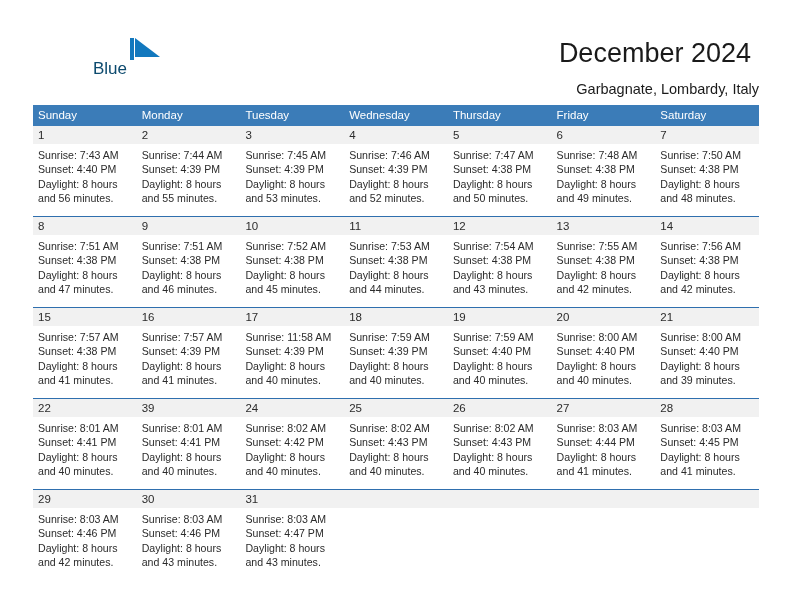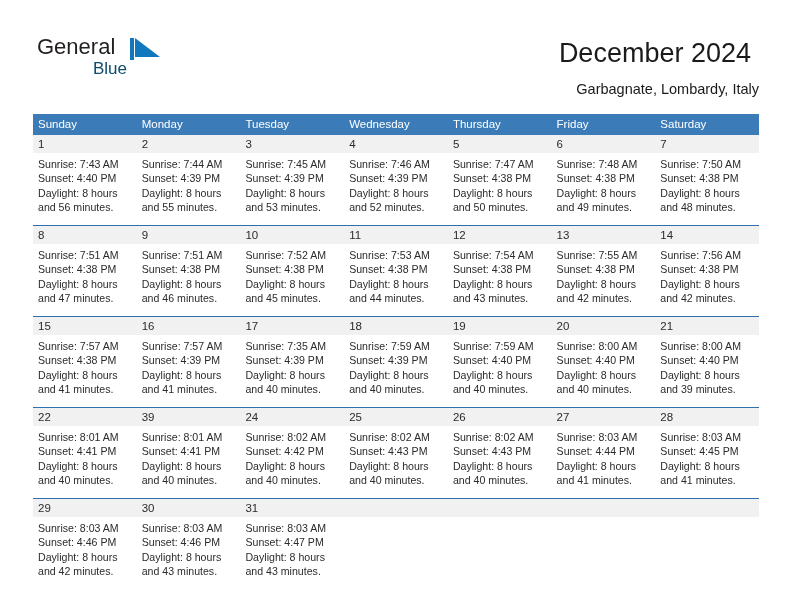--- a/index.html
+++ b/index.html
@@ -89,21 +89,20 @@
   .calendar {
     position: absolute;
     left: 33px;
     top: 105px;
     width: 726px;
   }
   .weekday-head {
     display: flex;
     background: #3b7cb8;
     height: 21px;
-    margin-top: 9px;
   }
   .weekday {
     flex: 1 1 0;
     min-width: 0;
     color: #ffffff;
     font-size: 11.5px;
     line-height: 21px;
     padding-left: 5px;
     box-sizing: border-box;
     white-space: nowrap;
@@ -156,21 +155,20 @@
   }
 </style>
 </head>
 <body>
 
 <div class="page">
 
   <div class="masthead">
 
     <div class="logo">
-      <span class="logo-general">General</span>
       <span class="logo-flag">
         <svg width="30" height="22" viewBox="0 0 30 22" xmlns="http://www.w3.org/2000/svg">
           <rect x="0" y="0" width="4" height="22" fill="#1278be"></rect>
           <path d="M5 0 L30 19 L5 19 Z" fill="#1278be"></path>
         </svg>
       </span>
       <span class="logo-blue">Blue</span>
     </div>
 
     <div class="title-block">
@@ -343,21 +341,21 @@
               <div class="dayinfo">
                 <div>Sunrise: 7:57 AM</div>
                 <div>Sunset: 4:39 PM</div>
                 <div>Daylight: 8 hours</div>
                 <div>and 41 minutes.</div>
               </div>
             </div>
             <div class="daycell filled">
               <div class="daynum">17</div>
               <div class="dayinfo">
-                <div>Sunrise: 7:35 AM</div>
+                <div>Sunrise: 11:58 AM</div>
                 <div>Sunset: 4:39 PM</div>
                 <div>Daylight: 8 hours</div>
                 <div>and 40 minutes.</div>
               </div>
             </div>
             <div class="daycell filled">
               <div class="daynum">18</div>
               <div class="dayinfo">
                 <div>Sunrise: 7:59 AM</div>
                 <div>Sunset: 4:39 PM</div>

